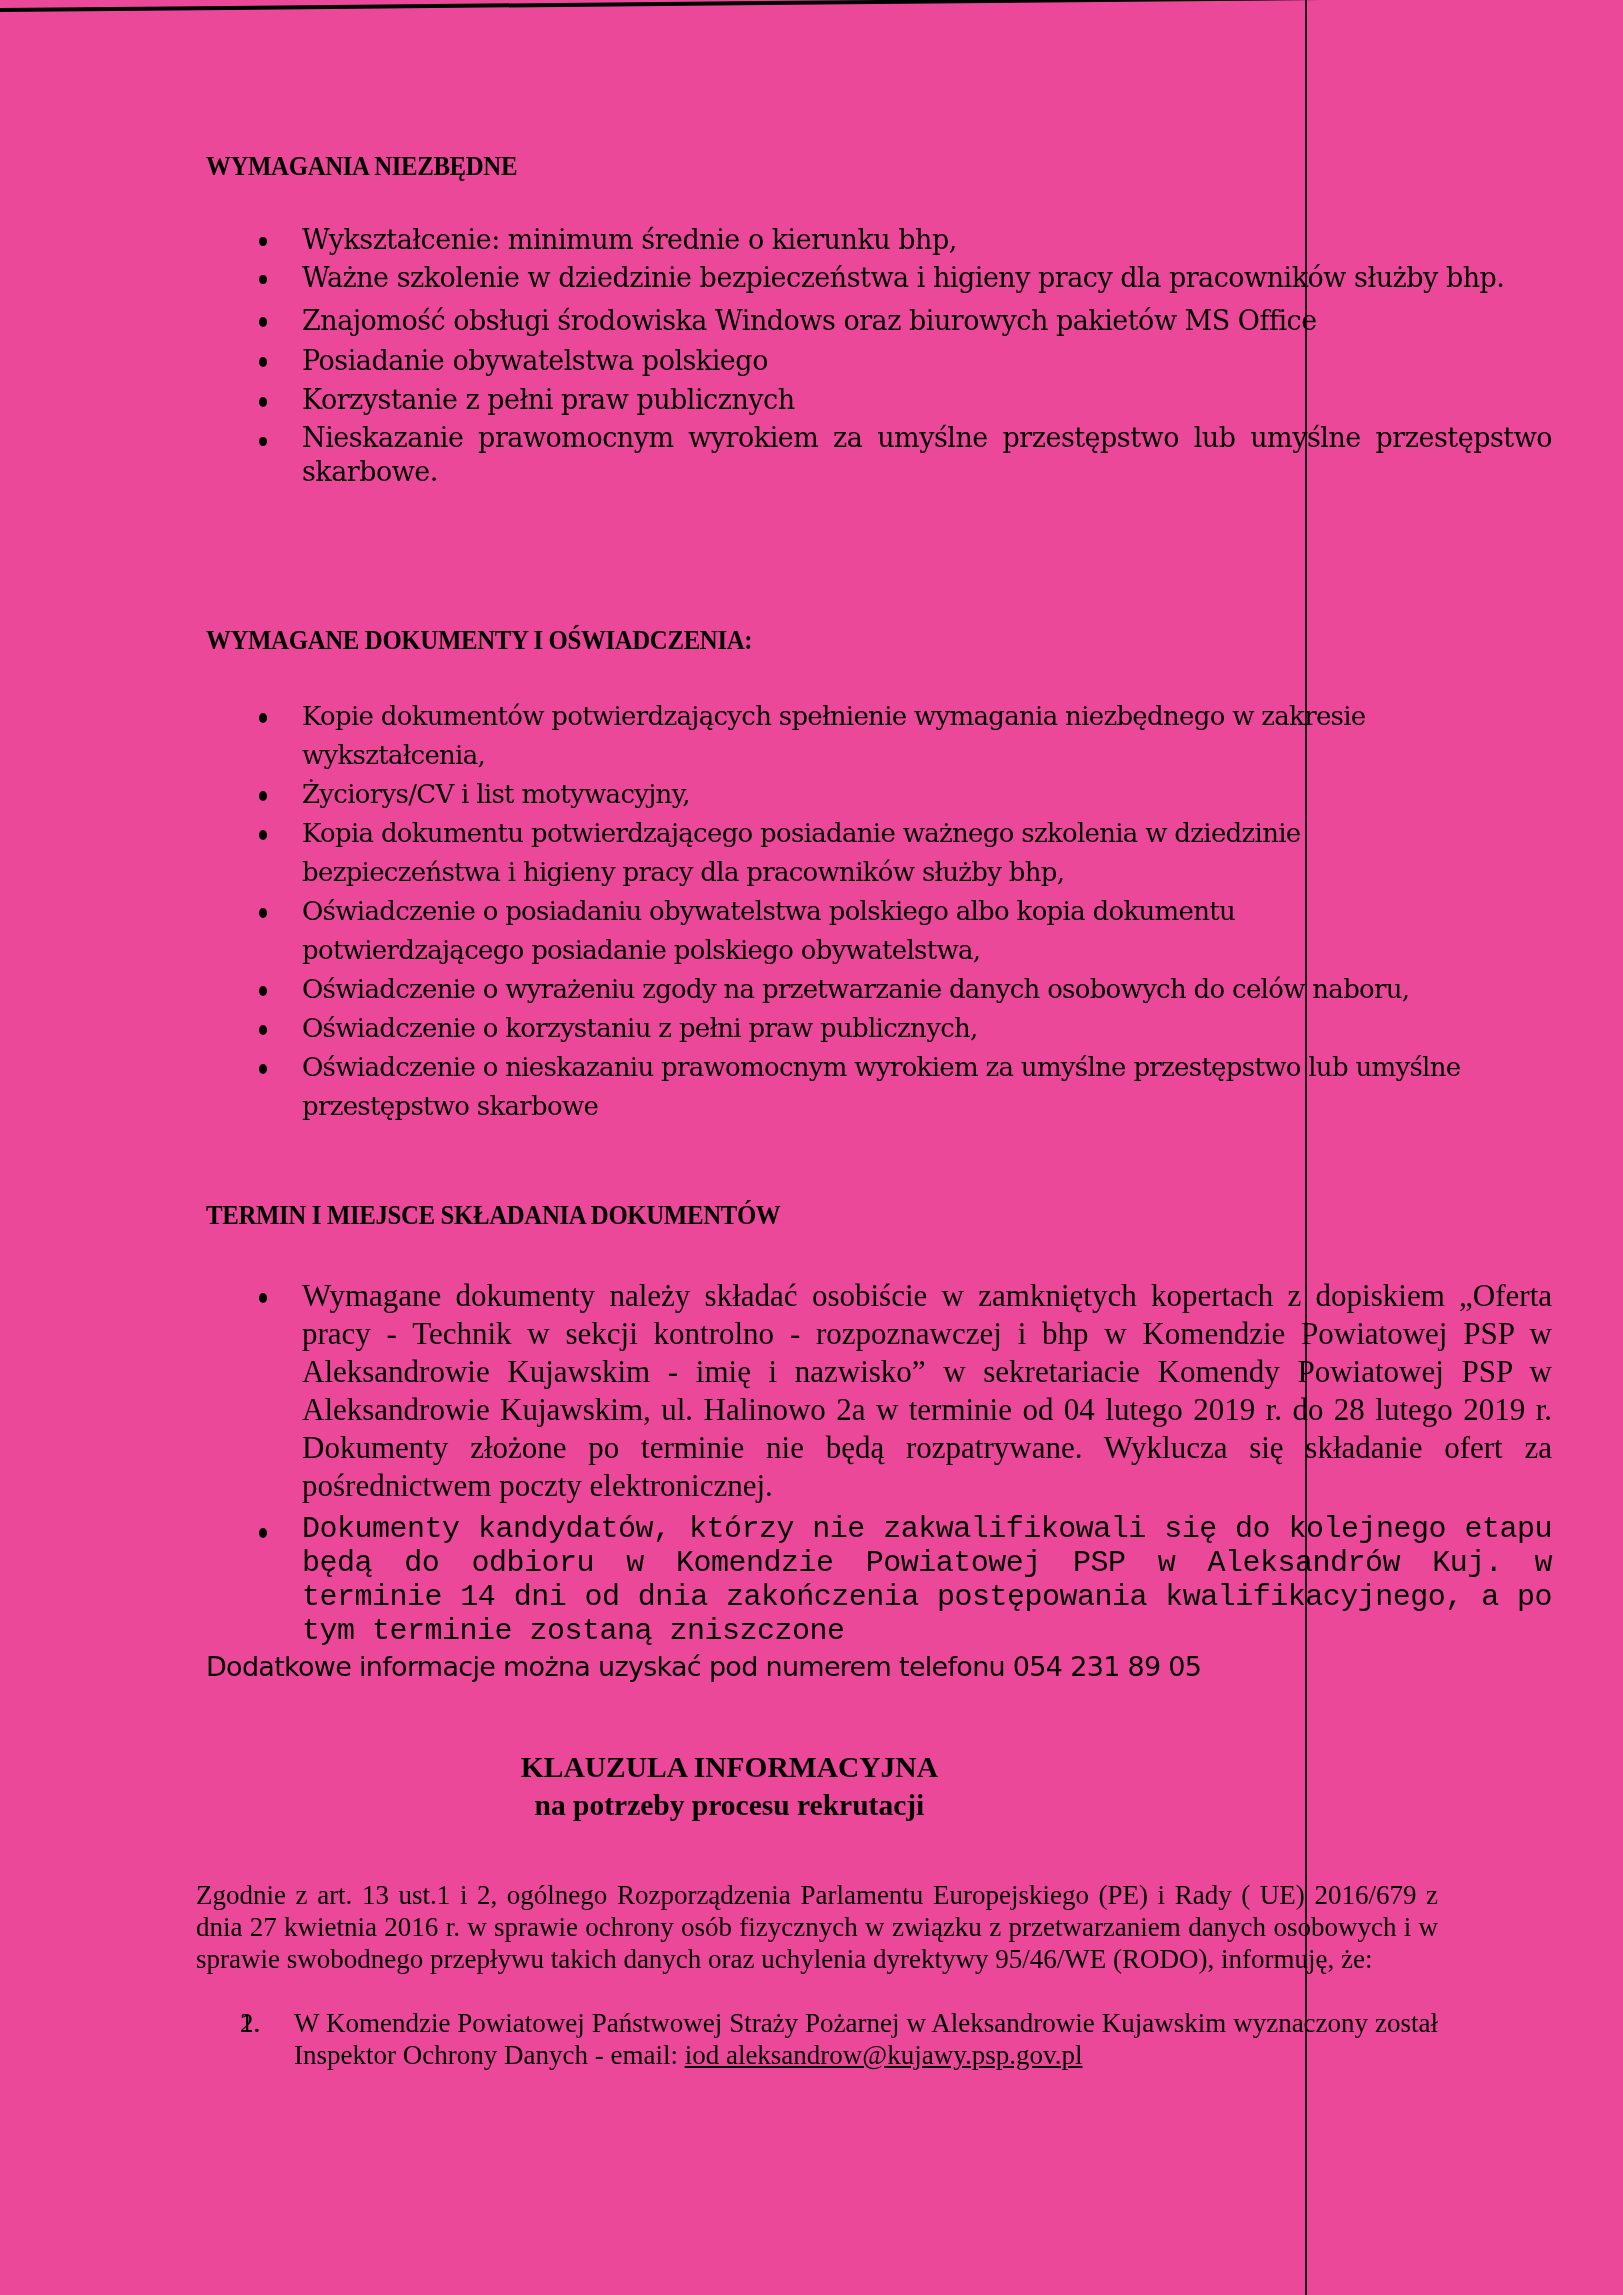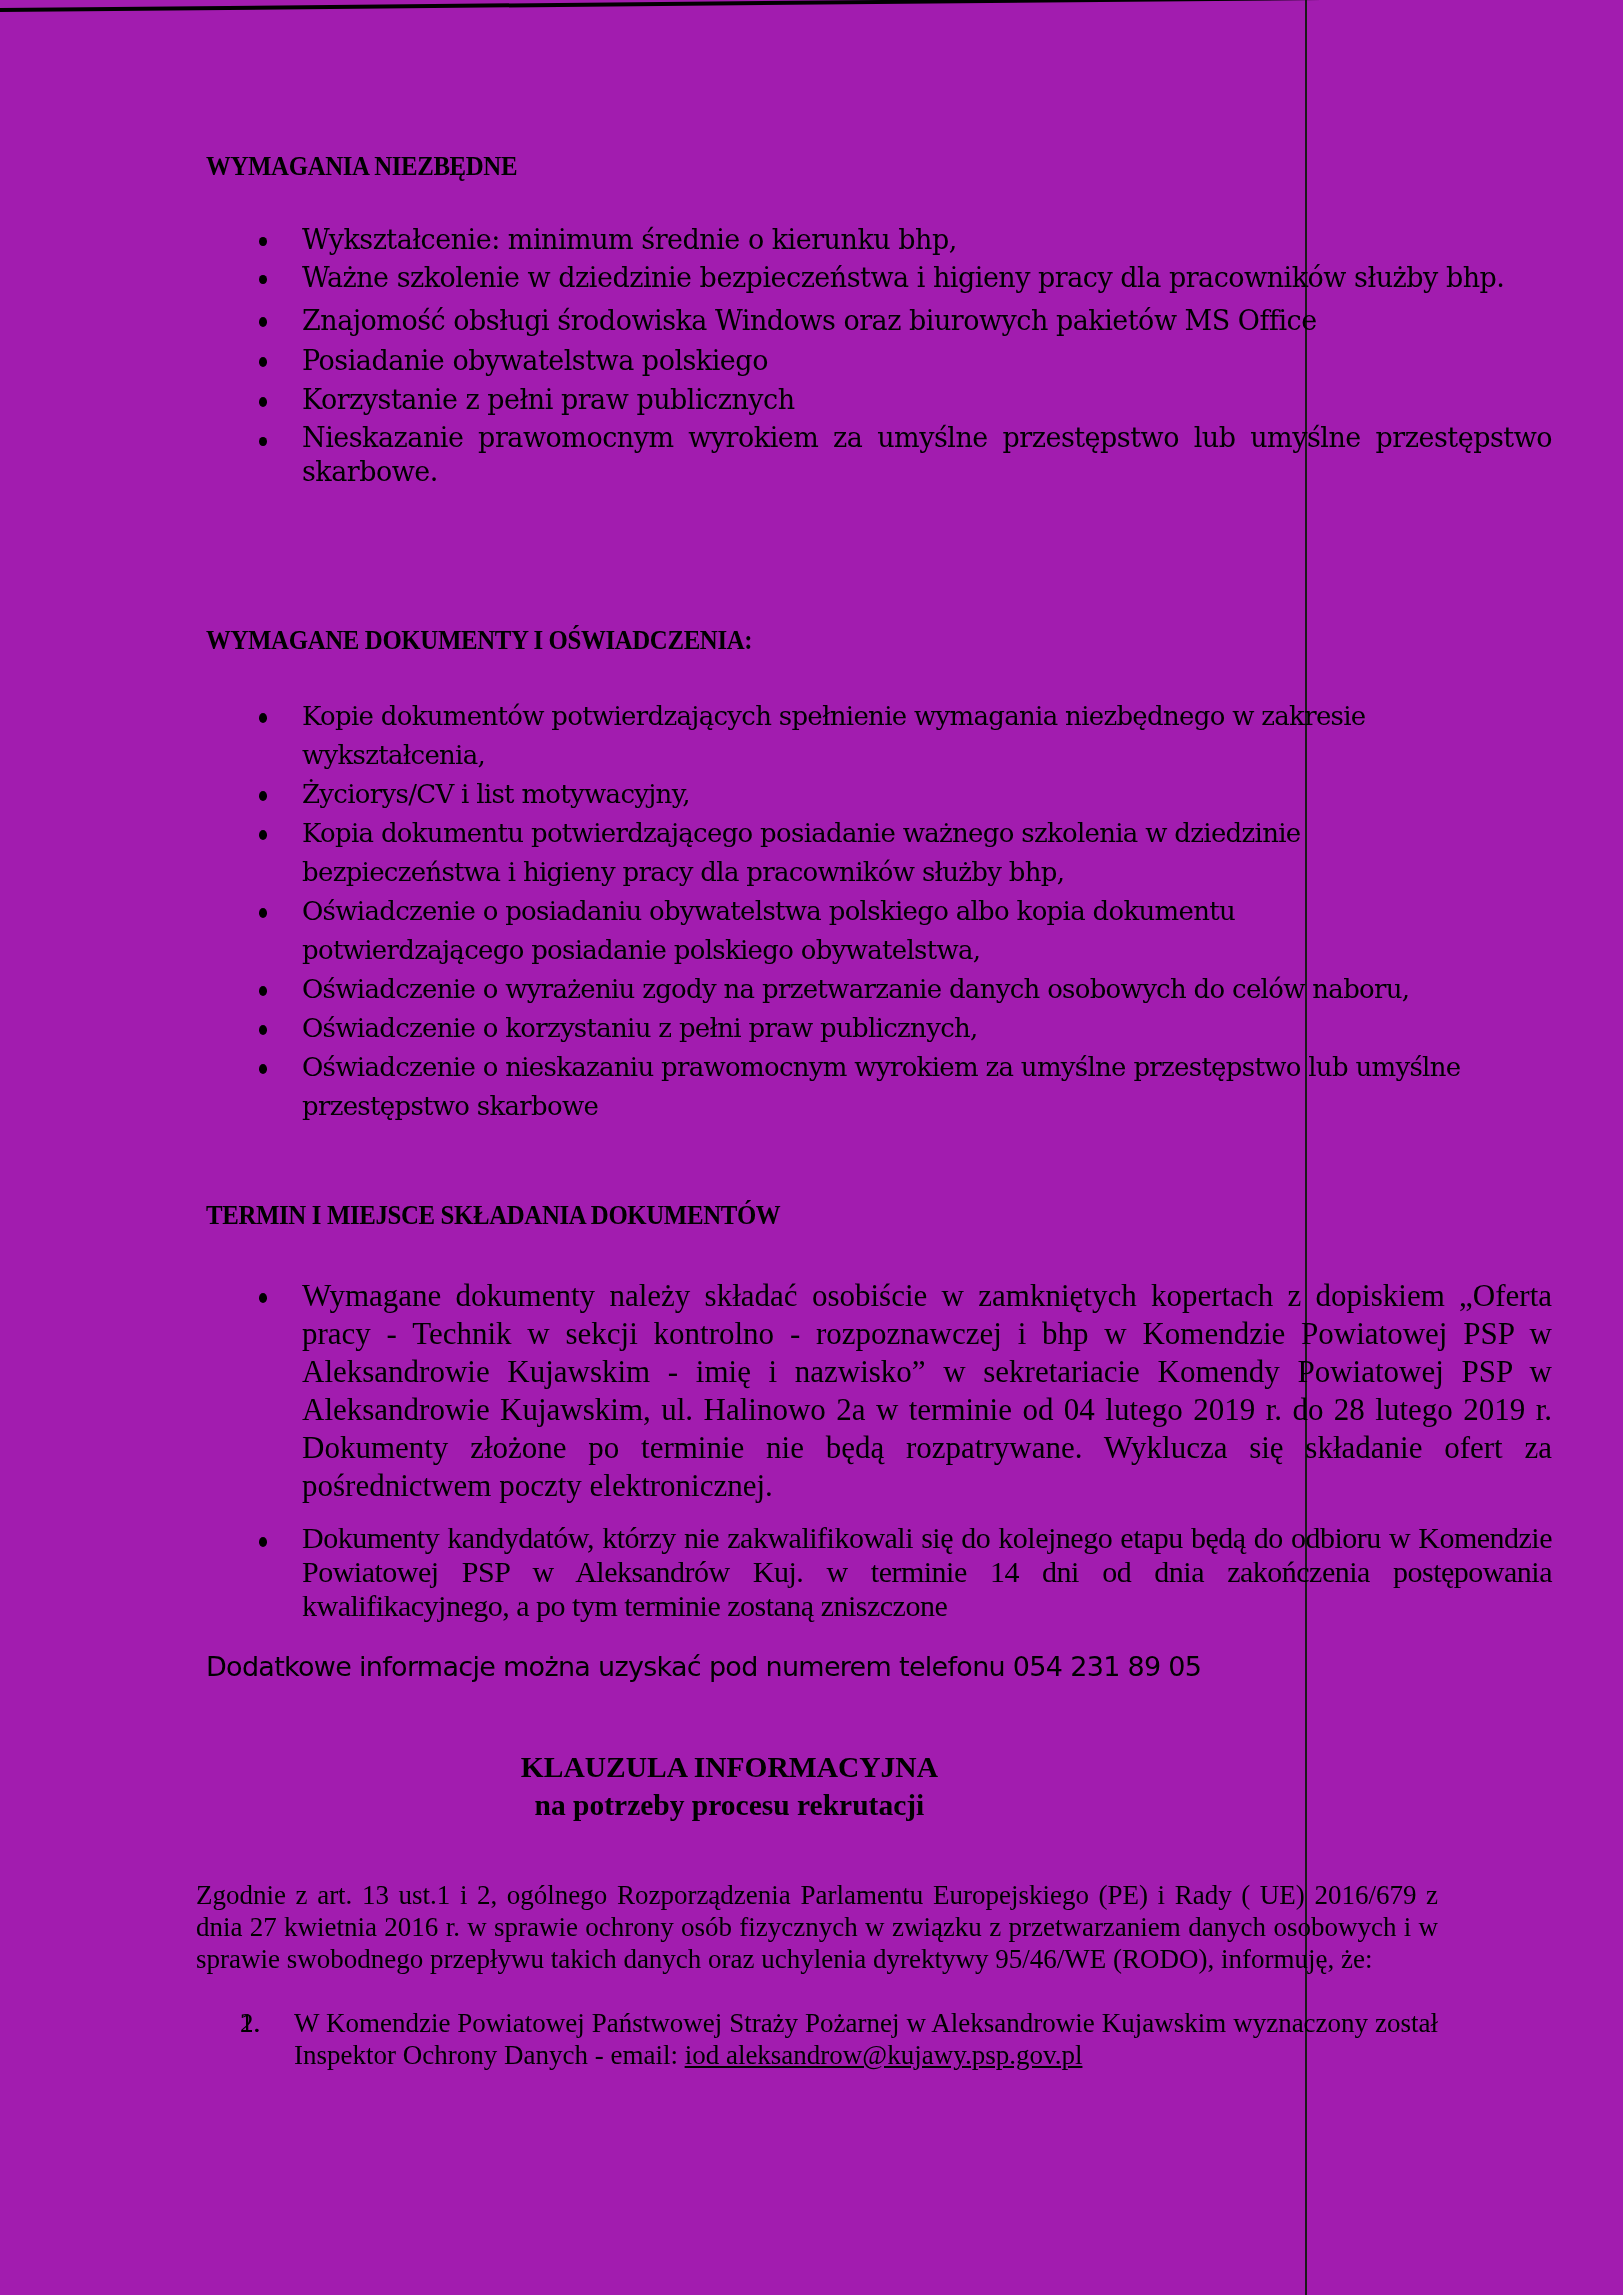--- a/index.html
+++ b/index.html
@@ -1,17 +1,17 @@
 <!DOCTYPE html>
 <html style="font-size:13px"><head>
 <meta charset="utf-8">
 <style>
   html, body { margin:0; padding:0; background:#ffffff; }
   body { width:1624px; height:2295px; position:relative; overflow:hidden; color:#000; }
-  .page { position:absolute; left:0; top:0; width:1624px; height:2295px; background:#a21caf; }
+  .page { position:absolute; left:0; top:0; width:1624px; height:2295px; background:#ec4899; }
   .top-rule { position:absolute; left:0; top:8.2px; width:1629px; height:4.1px; background:#000;
               transform-origin:left center; transform:rotate(-0.52deg); }
   .v-rule { position:absolute; left:1305px; top:0; width:1.6px; height:2295px; background:#1a1a1a; }
   .heading { position:absolute; font-family:"Liberation Serif", "DejaVu Serif", serif; font-weight:bold;
              font-size:27px; letter-spacing:-0.4px; white-space:nowrap; transform-origin:left top; }
   ul.blist { position:absolute; margin:0; padding:0; list-style:none; }
   ul.blist li { position:relative; padding-left:43px; }
   ul.blist li::before { content:""; position:absolute; left:0; width:8.2px; height:9.8px; border-radius:50%; background:#000; }
   .s1 { left:259px; top:221px; width:1293px; font-size:29.5px; line-height:38px; }
   .s1 li::before { top:15.5px; }
@@ -61,21 +61,21 @@
     <li>Kopia dokumentu potwierdzającego posiadanie ważnego szkolenia w dziedzinie bezpieczeństwa i higieny pracy dla pracowników służby bhp,</li>
     <li>Oświadczenie o posiadaniu obywatelstwa polskiego albo kopia dokumentu potwierdzającego posiadanie polskiego obywatelstwa,</li>
     <li>Oświadczenie o wyrażeniu zgody na przetwarzanie danych osobowych do celów naboru,</li>
     <li>Oświadczenie o korzystaniu z pełni praw publicznych,</li>
     <li>Oświadczenie o nieskazaniu prawomocnym wyrokiem za umyślne przestępstwo lub umyślne przestępstwo skarbowe</li>
   </ul>
 
   <div class="heading" style="left:206px; top:1200px; transform:scaleX(0.92);">TERMIN I MIEJSCE SKŁADANIA DOKUMENTÓW</div>
   <ul class="blist s3">
     <li class="just">Wymagane dokumenty należy składać osobiście w zamkniętych kopertach z dopiskiem „Oferta pracy - Technik w sekcji kontrolno - rozpoznawczej i bhp w Komendzie Powiatowej PSP w Aleksandrowie Kujawskim - imię i nazwisko” w sekretariacie Komendy Powiatowej PSP w Aleksandrowie Kujawskim, ul. Halinowo 2a w terminie od 04 lutego 2019 r. do 28 lutego 2019 r. Dokumenty złożone po terminie nie będą rozpatrywane. Wyklucza się składanie ofert za pośrednictwem poczty elektronicznej.</li>
-    <li class="just dense" style="margin-top:16px; line-height:34px;">Dokumenty kandydatów, którzy nie zakwalifikowali się do kolejnego etapu będą do odbioru w Komendzie Powiatowej PSP w Aleksandrów Kuj. w terminie 14 dni od dnia zakończenia postępowania kwalifikacyjnego, a po tym terminie zostaną zniszczone</li>
+    <li class="just dense" style="margin-top:7px; line-height:34px;font-family:Liberation Mono, monospace;">Dokumenty kandydatów, którzy nie zakwalifikowali się do kolejnego etapu będą do odbioru w Komendzie Powiatowej PSP w Aleksandrów Kuj. w terminie 14 dni od dnia zakończenia postępowania kwalifikacyjnego, a po tym terminie zostaną zniszczone</li>
   </ul>
 
   <div class="info-line">Dodatkowe informacje można uzyskać pod numerem telefonu 054 231 89 05</div>
 
   <div class="klauzula-title">
     <div>KLAUZULA INFORMACYJNA</div>
     <div>na potrzeby procesu rekrutacji</div>
   </div>
 
   <div class="klauzula-intro">Zgodnie z art. 13 ust.1 i 2, ogólnego Rozporządzenia Parlamentu Europejskiego (PE) i Rady ( UE) 2016/679 z dnia 27 kwietnia 2016 r. w sprawie ochrony osób fizycznych w związku z przetwarzaniem danych osobowych i w sprawie swobodnego przepływu takich danych oraz uchylenia dyrektywy 95/46/WE (RODO), informuję, że:</div>

